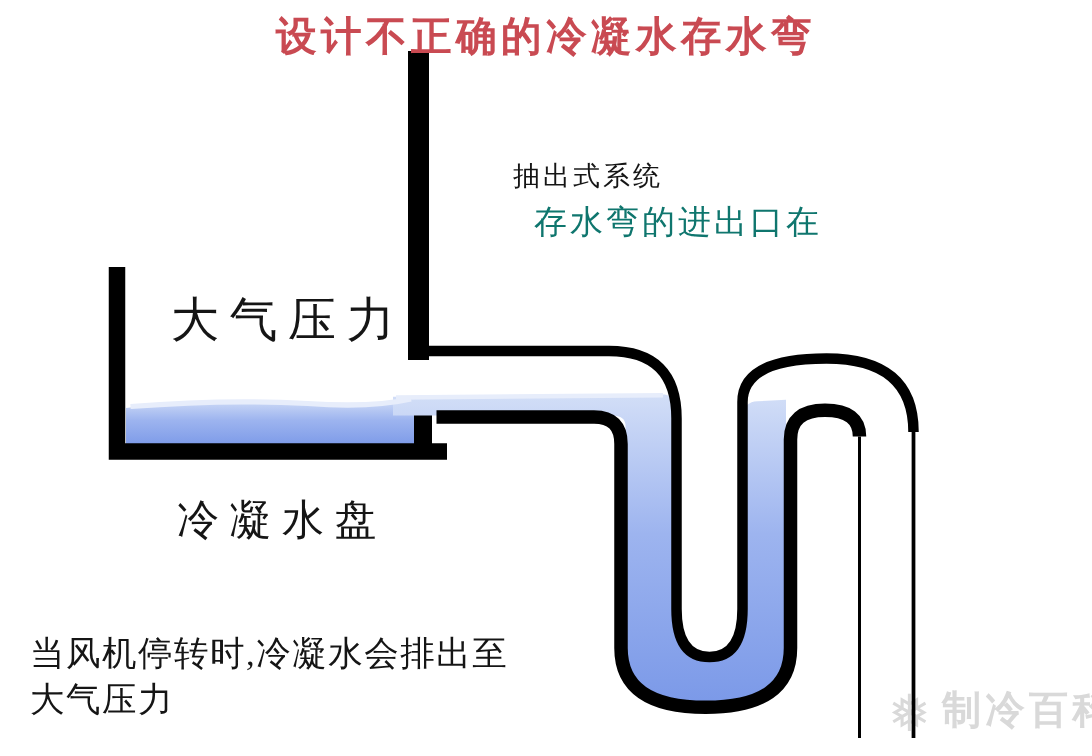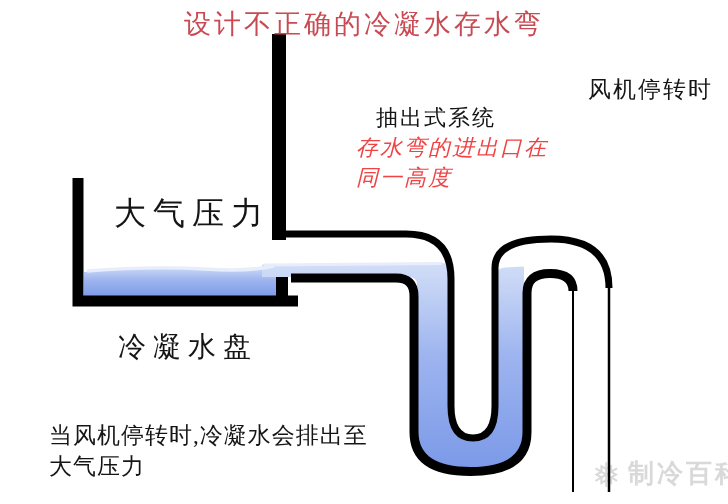--- a/index.html
+++ b/index.html
@@ -7,29 +7,29 @@
     position:relative;
     width:728px;height:504px;
     background:#ffffff;
     overflow:hidden;
     font-family:"Liberation Serif", serif;
   }
   #diagram-svg{position:absolute;left:0;top:0;}
   .lbl{position:absolute;color:#151515;white-space:pre;}
   .lbl-title{
     left:0;right:0;top:6px;text-align:center;
-    font-size:27px;font-weight:normal;letter-spacing:3px;
+    font-size:27px;font-weight:bold;letter-spacing:3px;
     color:#c94a52;
   }
   .lbl-fan{left:588px;top:74px;font-size:23px;letter-spacing:2px;}
-  .lbl-system{left:376px;top:102px;font-size:22px;letter-spacing:2px;line-height:31px;}
-  .lbl-trapnote{left:356px;top:133px;font-size:22px;letter-spacing:2px;line-height:30px;color:#ef4444;font-style:italic;}
+  .lbl-system{left:342px;top:102px;font-size:18px;letter-spacing:2px;line-height:31px;}
+  .lbl-trapnote{left:356px;top:133px;font-size:22px;letter-spacing:2px;line-height:30px;color:#0f766e;}
   .lbl-atm{left:114px;top:192px;font-size:32px;letter-spacing:7px;}
   .lbl-pan{left:118px;top:328px;font-size:28px;letter-spacing:7px;}
-  .lbl-caption{left:20px;top:420px;font-size:23px;letter-spacing:1px;line-height:31px;margin-left:29px;}
+  .lbl-caption{left:20px;top:420px;font-size:23px;letter-spacing:1px;line-height:31px;}
 </style>
 </head>
 <body>
 
 <div id="canvas">
 
   <svg id="diagram-svg" width="728" height="504" viewBox="0 0 728 504">
     <defs>
       <linearGradient id="waterGrad" x1="0" y1="0" x2="0" y2="1">
         <stop offset="0" stop-color="#d2def7"></stop>
@@ -62,25 +62,24 @@
 
     <text x="592" y="487" font-size="34" fill="#d9d9d9">❅</text>
     <text x="628" y="482" font-size="26" letter-spacing="3" fill="#d9d9d9" font-weight="bold" font-family="Liberation Serif, serif">制冷百科</text>
 
     <path d="M573,291 L573,492" fill="none" stroke="#000" stroke-width="2"></path>
     <path d="M609,288 L609,492" fill="none" stroke="#000" stroke-width="2.5"></path>
   </svg>
 
   <div class="lbl lbl-title">设计不正确的冷凝水存水弯</div>
 
-  <div class="lbl lbl-fan">风机停转时</div>
 
   <div class="lbl lbl-system">抽出式系统</div>
 
-  <div class="lbl lbl-trapnote"><span>存水弯的进出口在</span><br><span>同一高度</span></div>
+  <div class="lbl lbl-trapnote"><span>存水弯的进出口在</span><br></div>
 
   <div class="lbl lbl-atm">大气压力</div>
 
   <div class="lbl lbl-pan">冷凝水盘</div>
 
   <div class="lbl lbl-caption"><span>当风机停转时,冷凝水会排出至</span><br><span>大气压力</span></div>
 
 </div>
 
 </body></html>

